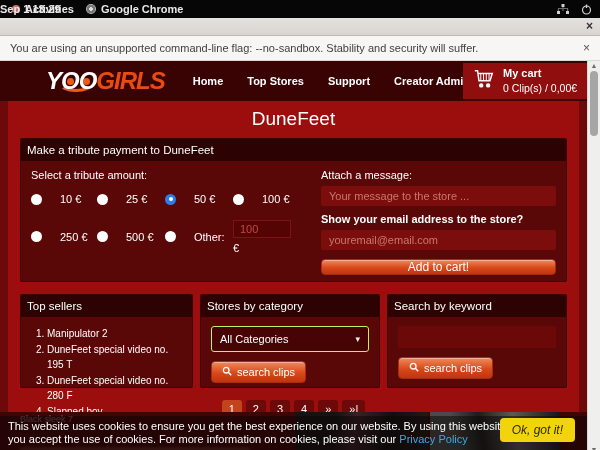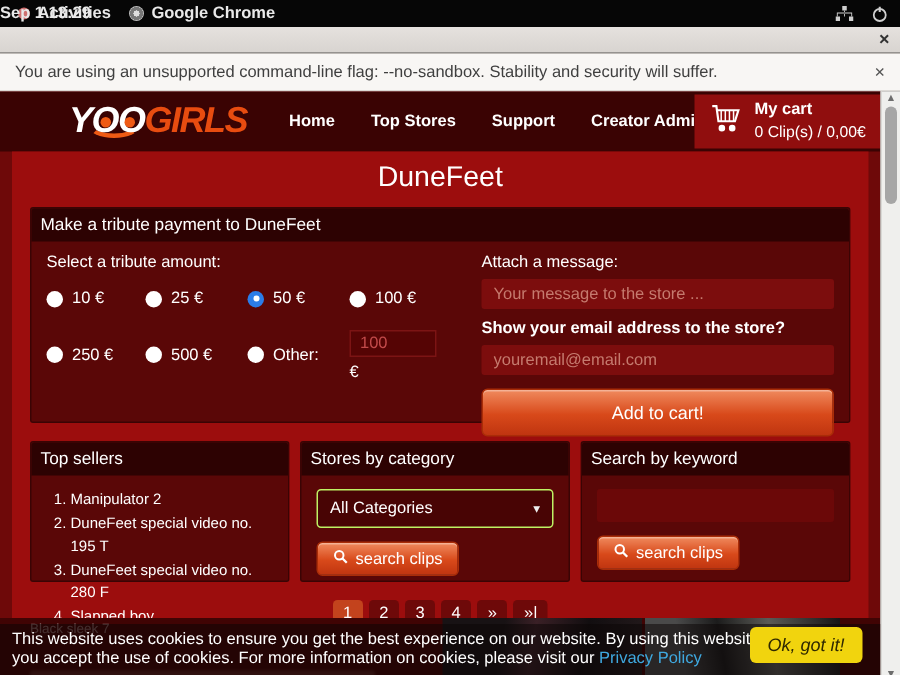--- a/index.html
+++ b/index.html
@@ -47,32 +47,32 @@
   .page-title { text-align:center; color:#fff; font-size:19px; font-weight:normal; padding:7px 0 8px; }
 
   .panel { margin:0 12px; background:#5a0707; border:1px solid rgba(0,0,0,0.35); border-radius:2px; }
   .panel-head { background:#2d0202; color:#fff; font-size:11.5px; padding:5px 6px; border-radius:2px 2px 0 0; }
 
   .form-body { display:flex; padding:8px 10px 10px; height:120px; }
   .form-left { width:276px; }
   .form-right { flex:1; padding-left:14px; }
   .field-label { color:#fff; font-size:11px; margin-bottom:8px; }
   .radio-grid { display:grid; grid-template-columns:66px 68px 68px 70px; row-gap:14px; margin-top:12px; }
-  .radio-item { display:flex; align-items:center; gap:6px; color:#fff; font-size:11px; cursor:pointer; }
+  .radio-item { display:flex; align-items:center; gap:18px; color:#fff; font-size:11px; cursor:pointer; }
   .radio { width:11px; height:11px; border-radius:50%; background:#fff; flex:0 0 auto; position:relative; }
   .radio.checked { background:#2b7de9; }
   .radio.checked::after { content:""; position:absolute; left:3.5px; top:3.5px; width:4px; height:4px; border-radius:50%; background:#fff; }
   .other-input { width:58px; height:18px; background:#550404; border:1px solid #7c1414; color:#c24a4a; font-size:11px; padding:0 6px; margin-top:-2px; }
   .euro-note { color:#fff; font-size:11px; margin-top:4px; }
 
   .text-input { width:100%; height:20px; background:#7c0d0d; border:none; border-radius:2px; color:#f0c9c2; font-size:11px; padding:0 8px; }
   .text-input::placeholder { color:#c57a6e; }
   .fr-label { color:#fff; font-size:11px; margin:7px 0 5px; font-weight:bold; }
   .fr-label.first { margin-top:0; font-weight:normal; }
-  .add-btn { width:100%; height:32px; margin-top:9px; border:1px solid #a92d08; border-radius:4px; background:linear-gradient(#f08a5e,#d8491a 55%,#c03510); color:#fff; font-size:12px; cursor:pointer; font-family:inherit; box-shadow:inset 0 1px 0 rgba(255,255,255,0.35); }
+  .add-btn { width:100%; height:16px; margin-top:9px; border:1px solid #a92d08; border-radius:4px; background:linear-gradient(#f08a5e,#d8491a 55%,#c03510); color:#fff; font-size:12px; cursor:pointer; font-family:inherit; box-shadow:inset 0 1px 0 rgba(255,255,255,0.35); }
 
   .panels-row { display:flex; gap:7px; margin:12px 12px 0; }
   .panels-row .panel { margin:0; flex:1; height:94px; }
   .panel-pad { padding:9px 10px; }
   .sellers-list { color:#fff; font-size:10px; line-height:1.55; padding-left:16px; }
   .select-box { height:22px; background:#480404; border:1px solid #bef264; border-radius:3px; color:#fff; font-size:11px; display:flex; align-items:center; justify-content:space-between; padding:12px 8px; cursor:pointer; margin-bottom:9px; width:158px; }
   .caret { font-size:9px; color:#eee; }
   .search-btn { display:inline-flex; align-items:center; gap:5px; border:1px solid #a92d08; border-radius:4px; background:linear-gradient(#f08a5e,#d8491a 55%,#c03510); color:#fff; font-size:11px; padding:4px 10px; cursor:pointer; font-family:inherit; box-shadow:inset 0 1px 0 rgba(255,255,255,0.35); }
   .keyword-input { width:158px; height:22px; background:#6b0808; border:none; border-radius:2px; margin-bottom:9px; color:#f0c9c2; font-size:11px; padding:0 8px; }
 

